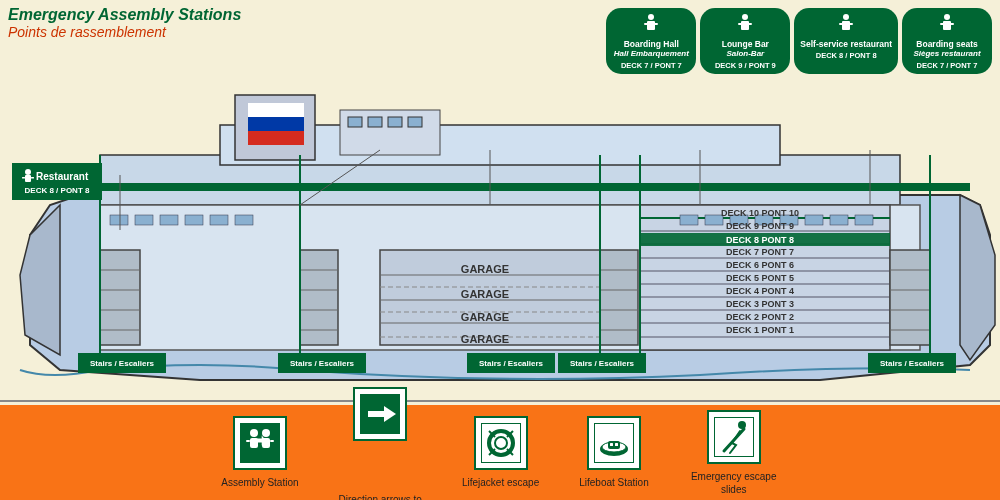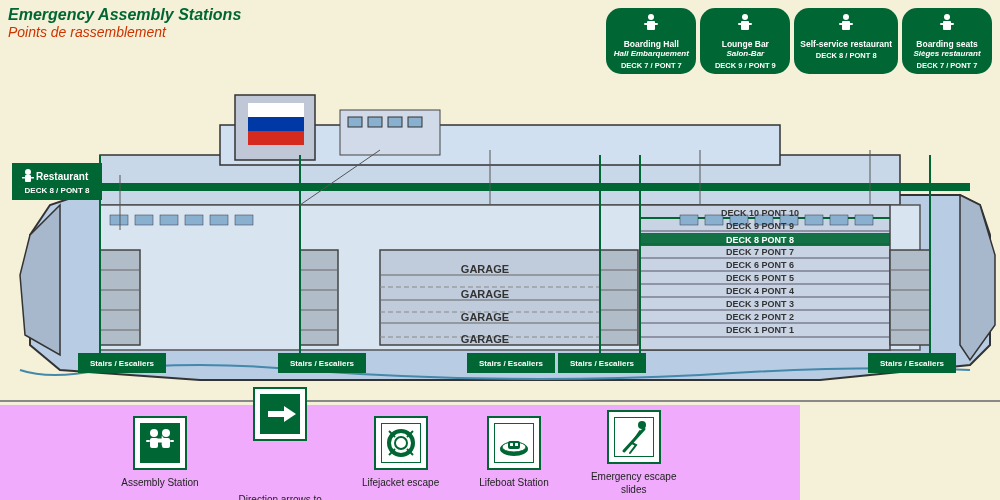--- a/index.html
+++ b/index.html
@@ -102,23 +102,23 @@
       top: 0; left: 0;
       width: 1000px;
       height: 330px;
     }
 
     
     .legend {
       position: absolute;
       top: 405px;
       left: 0;
-      width: 800px;
+      width: 1000px;
       height: 95px;
-      background: #f0abfc;
+      background: #f97316;
       display: flex;
       align-items: center;
       justify-content: center;
       gap: 40px;
     }
 
     .legend-item {
       display: flex;
       flex-direction: column;
       align-items: center;

